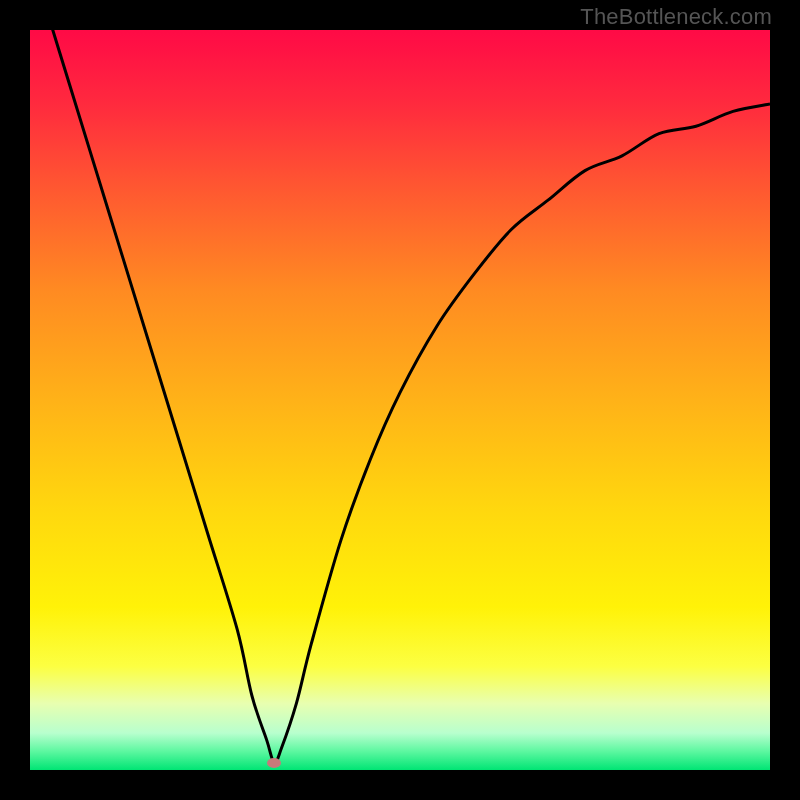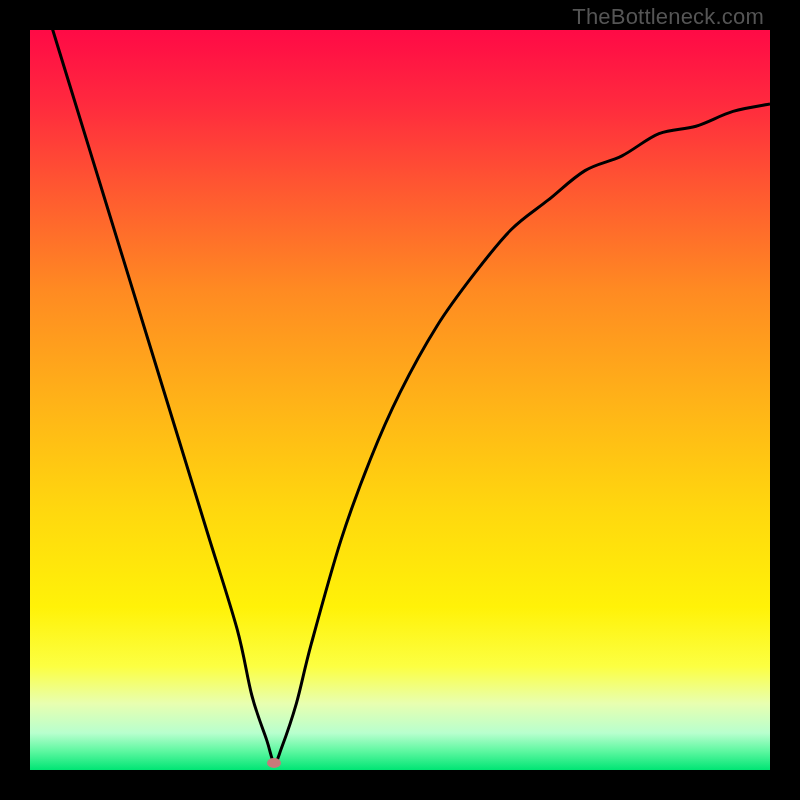--- a/index.html
+++ b/index.html
@@ -22,21 +22,21 @@
   .gradient {
     position: absolute;
     left: 0;
     top: 0;
     width: 740px;
     height: 740px;
   }
   .watermark {
     position: absolute;
     top: 4px;
-    right: 36px;
+    right: 28px;
     color: #555;
     font-size: 22px;
     font-weight: 500;
     letter-spacing: 0.2px;
     margin-left: 16px;
   }
   .curve-svg {
     position: absolute;
     left: 0;
     top: 0;

